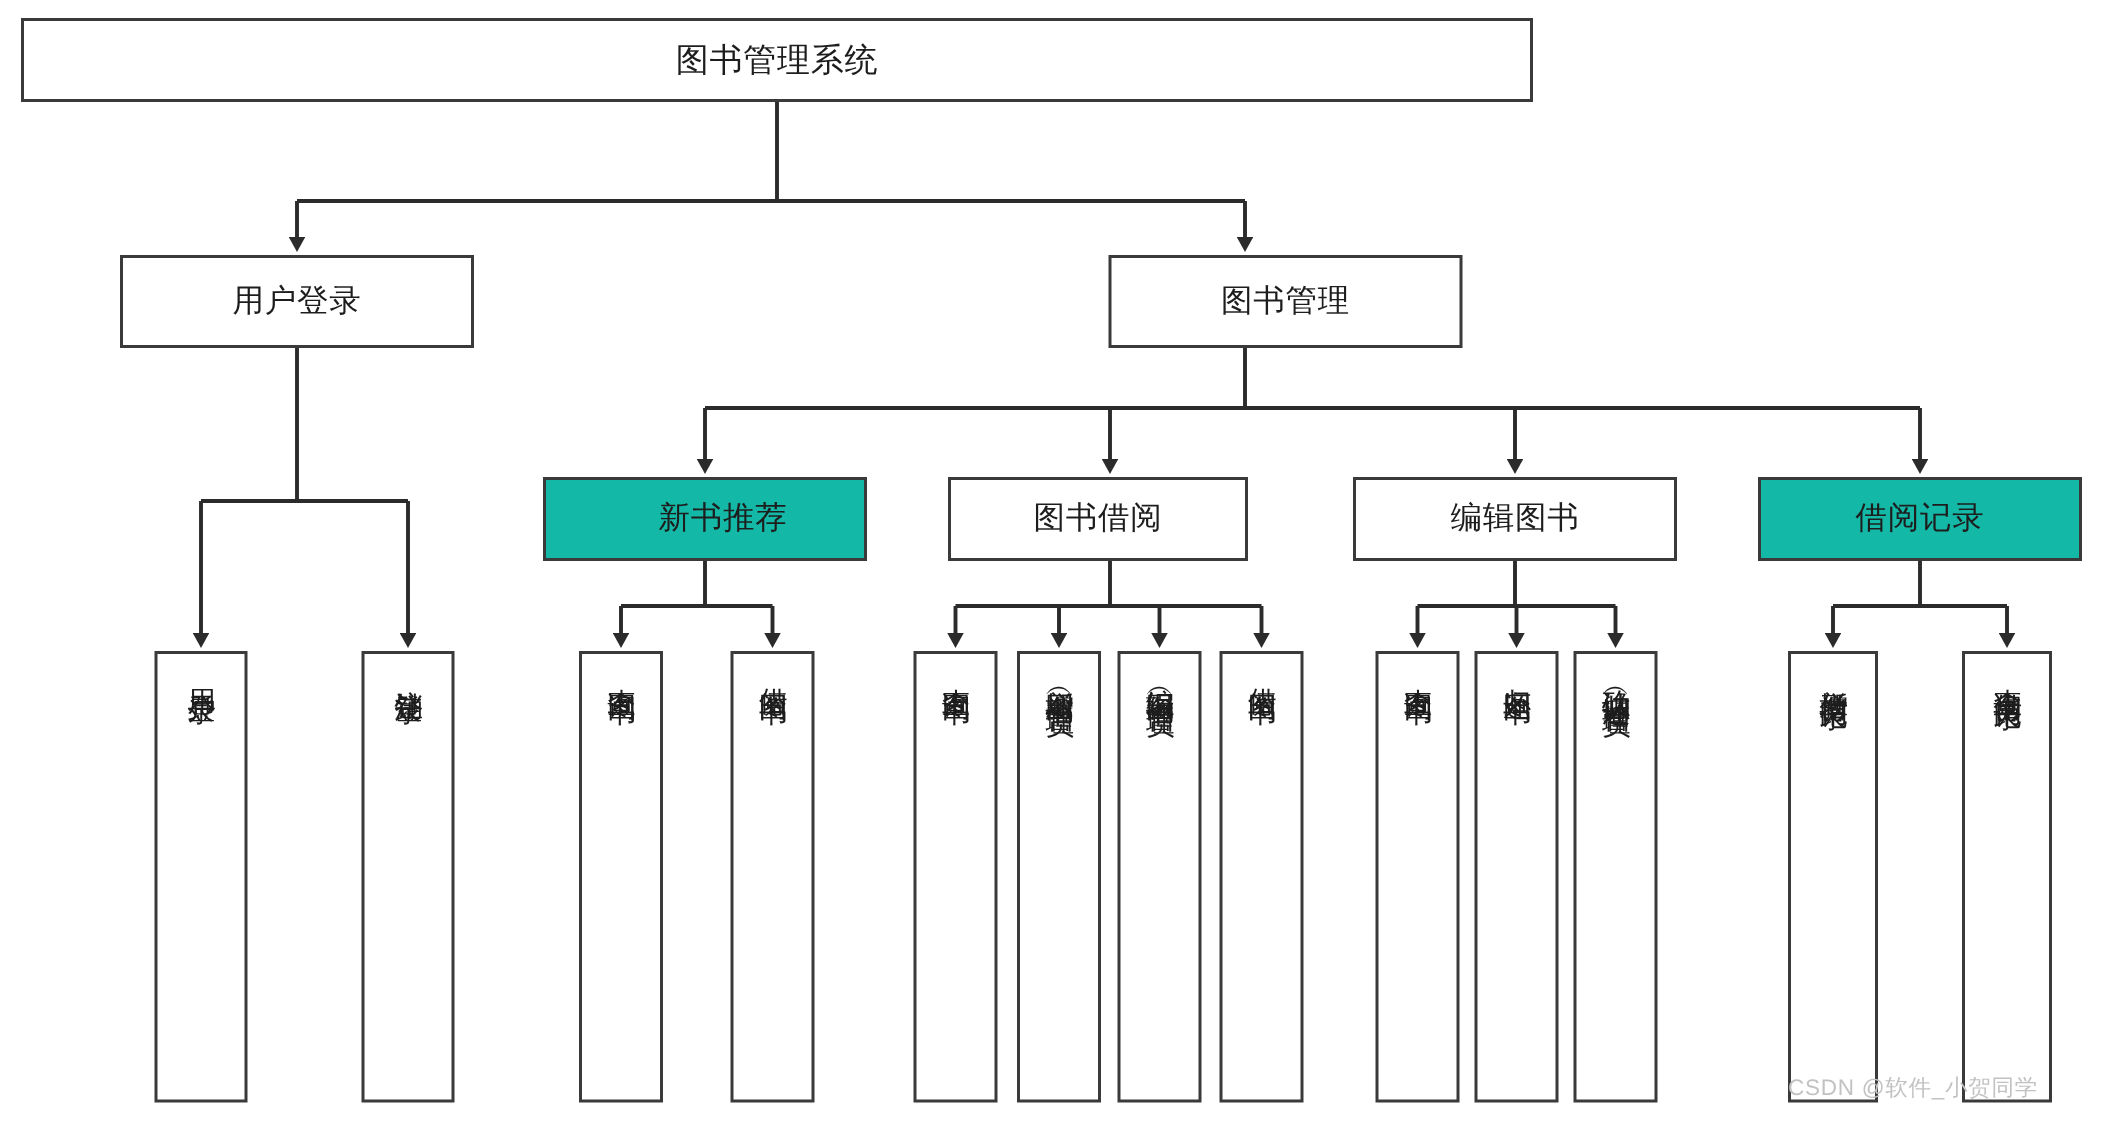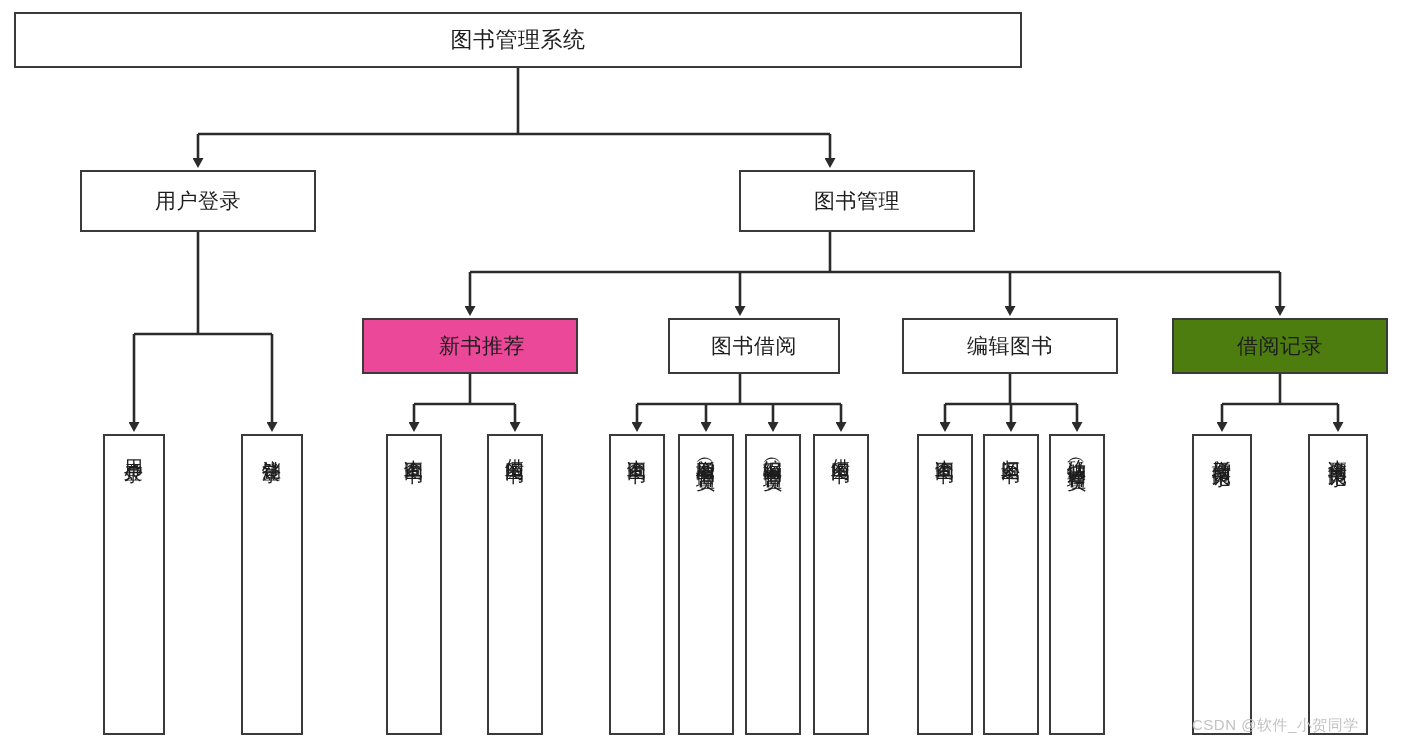--- a/index.html
+++ b/index.html
@@ -115,30 +115,30 @@
   <div id="node-layer">
       <div class="node horizontal root" style="left: 14px; top: 12px; width: 1008px; height: 56px; border-color: rgb(58, 58, 58); background: rgb(255, 255, 255);">
         <span class="node-label">图书管理系统</span>
       </div>
       <div class="node horizontal level1" style="left: 80px; top: 170px; width: 236px; height: 62px; border-color: rgb(58, 58, 58); background: rgb(255, 255, 255);">
         <span class="node-label">用户登录</span>
       </div>
       <div class="node horizontal level1" style="left: 739px; top: 170px; width: 236px; height: 62px; border-color: rgb(58, 58, 58); background: rgb(255, 255, 255);">
         <span class="node-label">图书管理</span>
       </div>
-      <div class="node horizontal level2" style="left: 362px; top: 318px; width: 216px; height: 56px; border-color: rgb(58, 58, 58); background: #ec4899; padding-left: 24px;">
+      <div class="node horizontal level2" style="left: 362px; top: 318px; width: 216px; height: 56px; border-color: rgb(58, 58, 58); background: #14b8a6; padding-left: 24px;">
         <span class="node-label">新书推荐</span>
       </div>
-      <div class="node horizontal level2" style="left: 668px; top: 318px; width: 172px; height: 56px; border-color: rgb(58, 58, 58); background: rgb(255, 255, 255);">
+      <div class="node horizontal level2" style="left: 632px; top: 318px; width: 200px; height: 56px; border-color: rgb(58, 58, 58); background: rgb(255, 255, 255);">
         <span class="node-label">图书借阅</span>
       </div>
       <div class="node horizontal level2" style="left: 902px; top: 318px; width: 216px; height: 56px; border-color: rgb(58, 58, 58); background: rgb(255, 255, 255);">
         <span class="node-label">编辑图书</span>
       </div>
-      <div class="node horizontal level2" style="left: 1172px; top: 318px; width: 216px; height: 56px; border-color: rgb(58, 58, 58); background: #4d7c0f;">
+      <div class="node horizontal level2" style="left: 1172px; top: 318px; width: 216px; height: 56px; border-color: rgb(58, 58, 58); background: #14b8a6;">
         <span class="node-label">借阅记录</span>
       </div>
       <div class="node vertical leaf" style="left: 103px; top: 434px; width: 62px; height: 301px; border-color: rgb(58, 58, 58); background: rgb(255, 255, 255);">
         <span class="node-label">用户登录</span>
       </div>
       <div class="node vertical leaf" style="left: 241px; top: 434px; width: 62px; height: 301px; border-color: rgb(58, 58, 58); background: rgb(255, 255, 255);">
         <span class="node-label">注销登录</span>
       </div>
       <div class="node vertical leaf" style="left: 386px; top: 434px; width: 56px; height: 301px; border-color: rgb(58, 58, 58); background: rgb(255, 255, 255);">
         <span class="node-label">查询图书</span>

